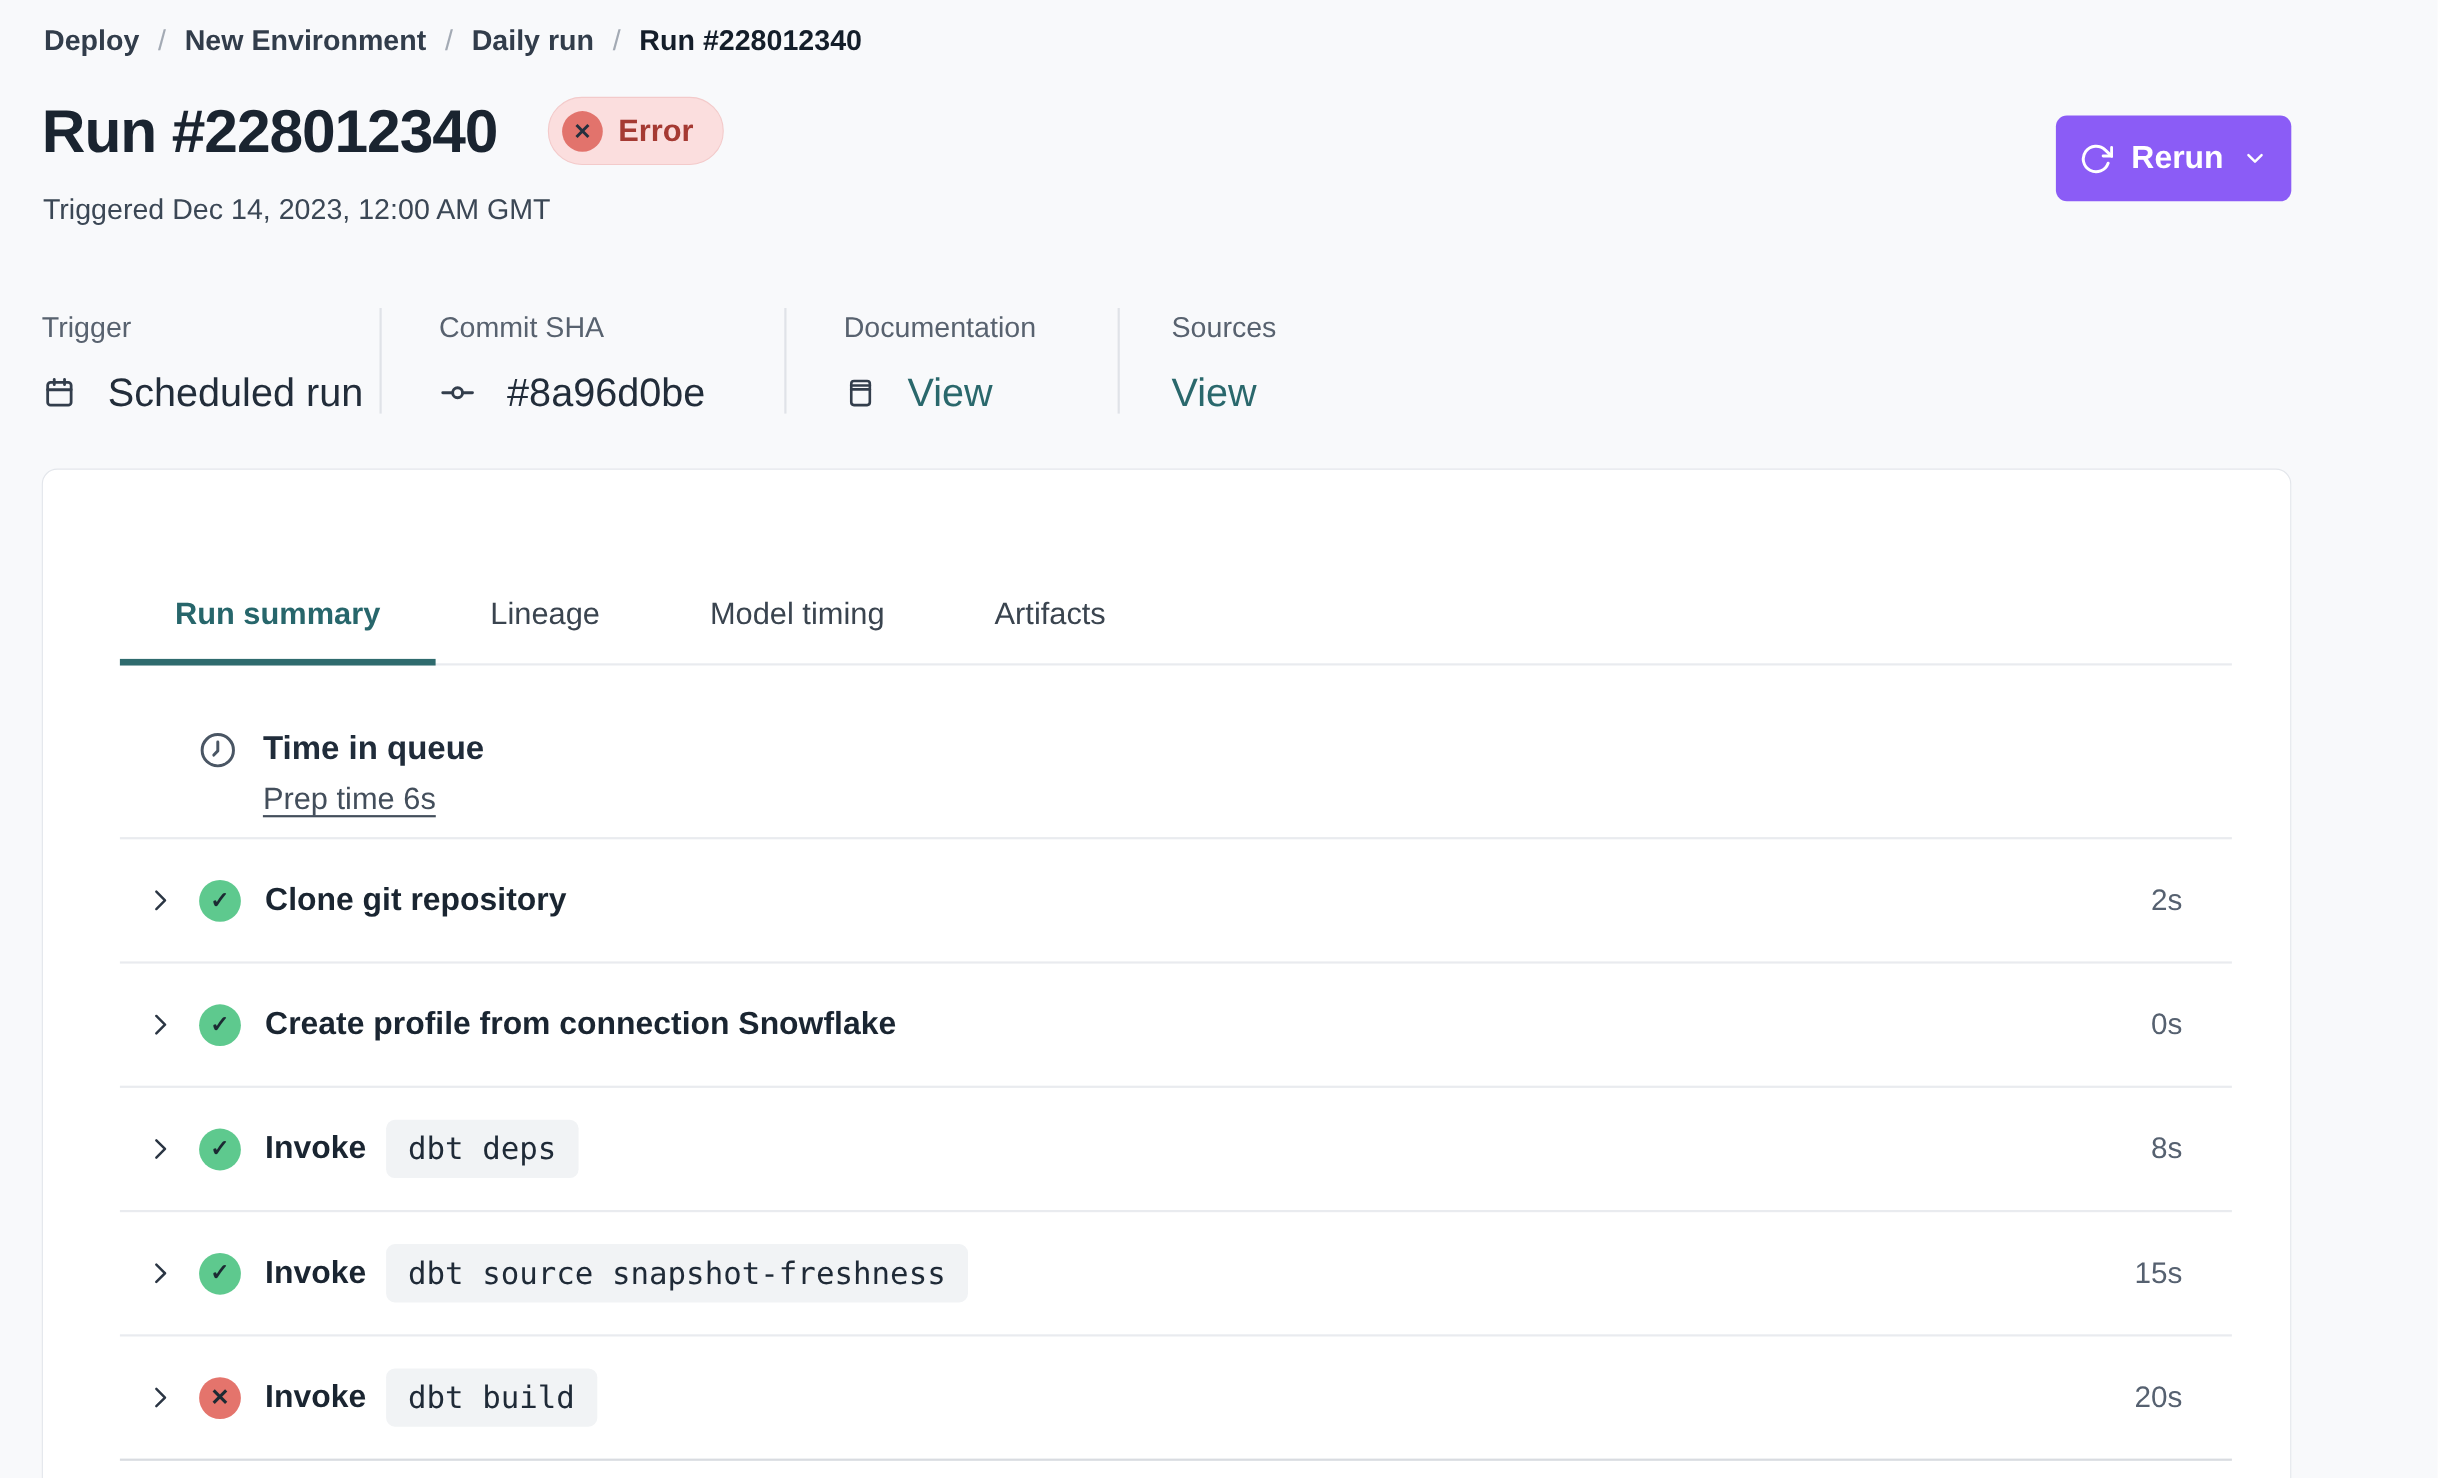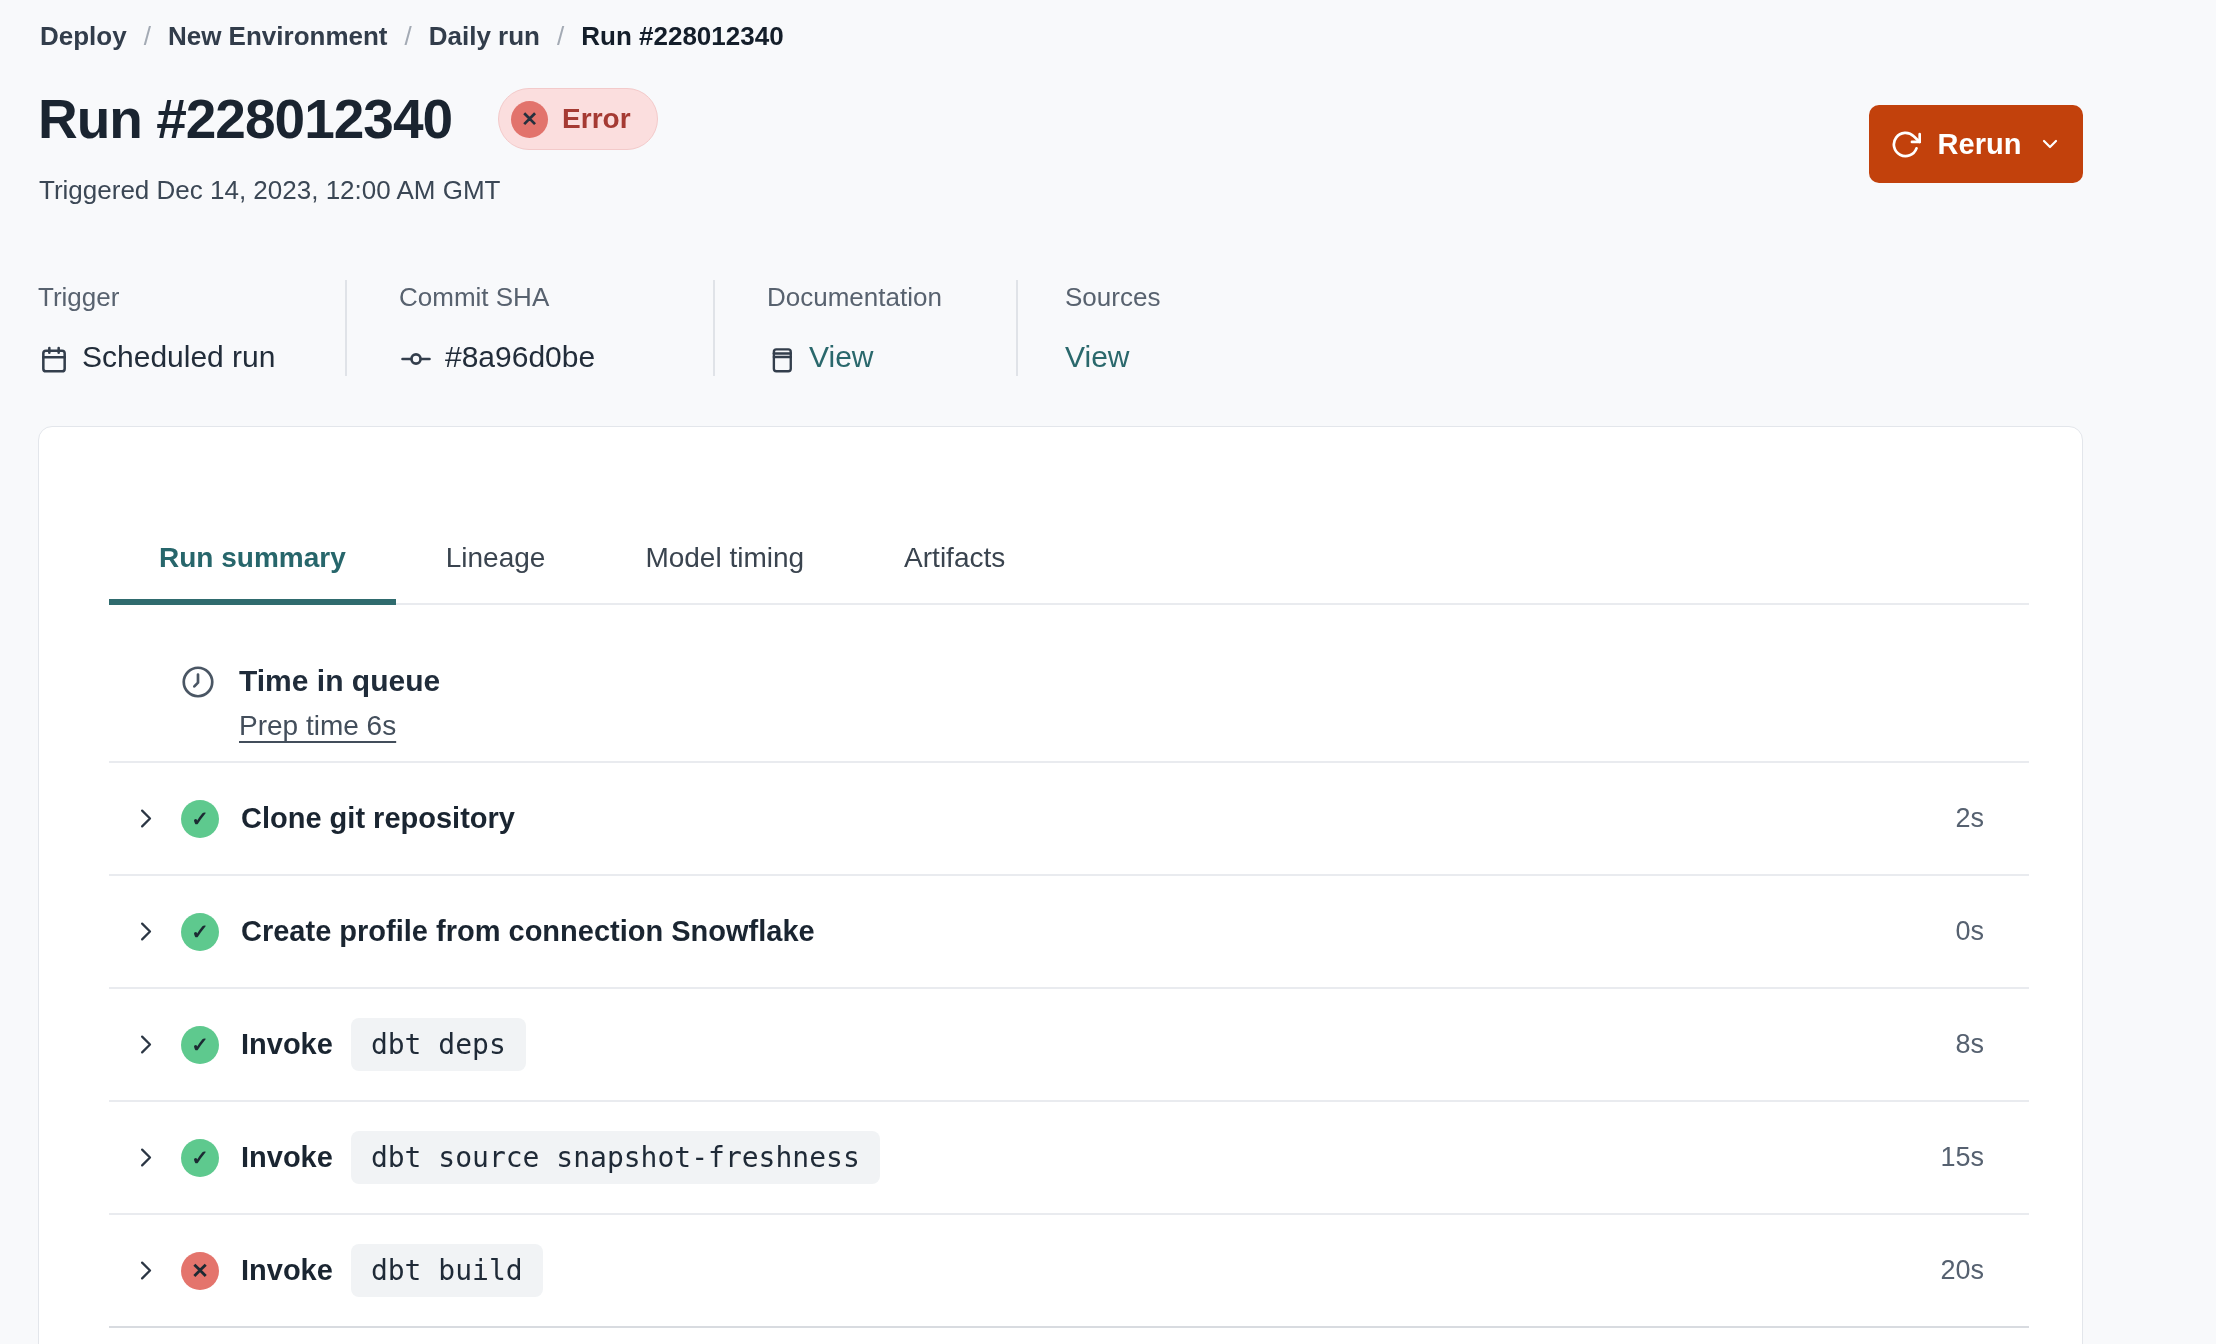--- a/index.html
+++ b/index.html
@@ -35,34 +35,34 @@
     font-size: 20px; font-weight: 700; color: #24303e;
   }
   .status-badge .badge-label { font-size: 28px; font-weight: 600; color: #a53a33; }
 
   .triggered { margin: 22px 0 0 39px; font-size: 26px; line-height: 32px; color: #3b4755; }
 
   
   .rerun-button {
     position: absolute; top: 105px; right: 133px;
     width: 214px; height: 78px; border: none; border-radius: 10px;
-    background: #c2410c; color: #ffffff;
+    background: #8b5cf6; color: #ffffff;
     display: flex; align-items: center; justify-content: center; gap: 17px;
     font-family: "Liberation Sans", sans-serif; font-size: 29px; font-weight: 600;
     cursor: pointer;
   }
 
   
   .meta-row { display: flex; margin: 74px 0 0 38px; }
   .meta-col { padding-top: 2px; }
   .meta-col + .meta-col { border-left: 2px solid #e0e3e8; }
   .meta-col .meta-label { font-size: 26px; line-height: 30px; color: #58626f; }
   .meta-col .meta-value {
-    display: flex; align-items: flex-end; gap: 12px; margin-top: 26px;
-    font-size: 30px; line-height: 38px; color: #222d3a;
+    display: flex; align-items: center; gap: 28px; margin-top: 26px;
+    font-size: 36px; line-height: 38px; color: #222d3a;
   }
   .meta-col .meta-value.link { color: #2a686c; font-weight: 500; cursor: pointer; }
   .m1 { width: 307px; }
   .m2 { width: 368px; padding-left: 52px; }
   .m3 { width: 270px; padding-left: 50px; }
   .m4 { width: 303px; padding-left: 52px; }
   .m5 { padding-left: 47px; }
 
   
   .card {

